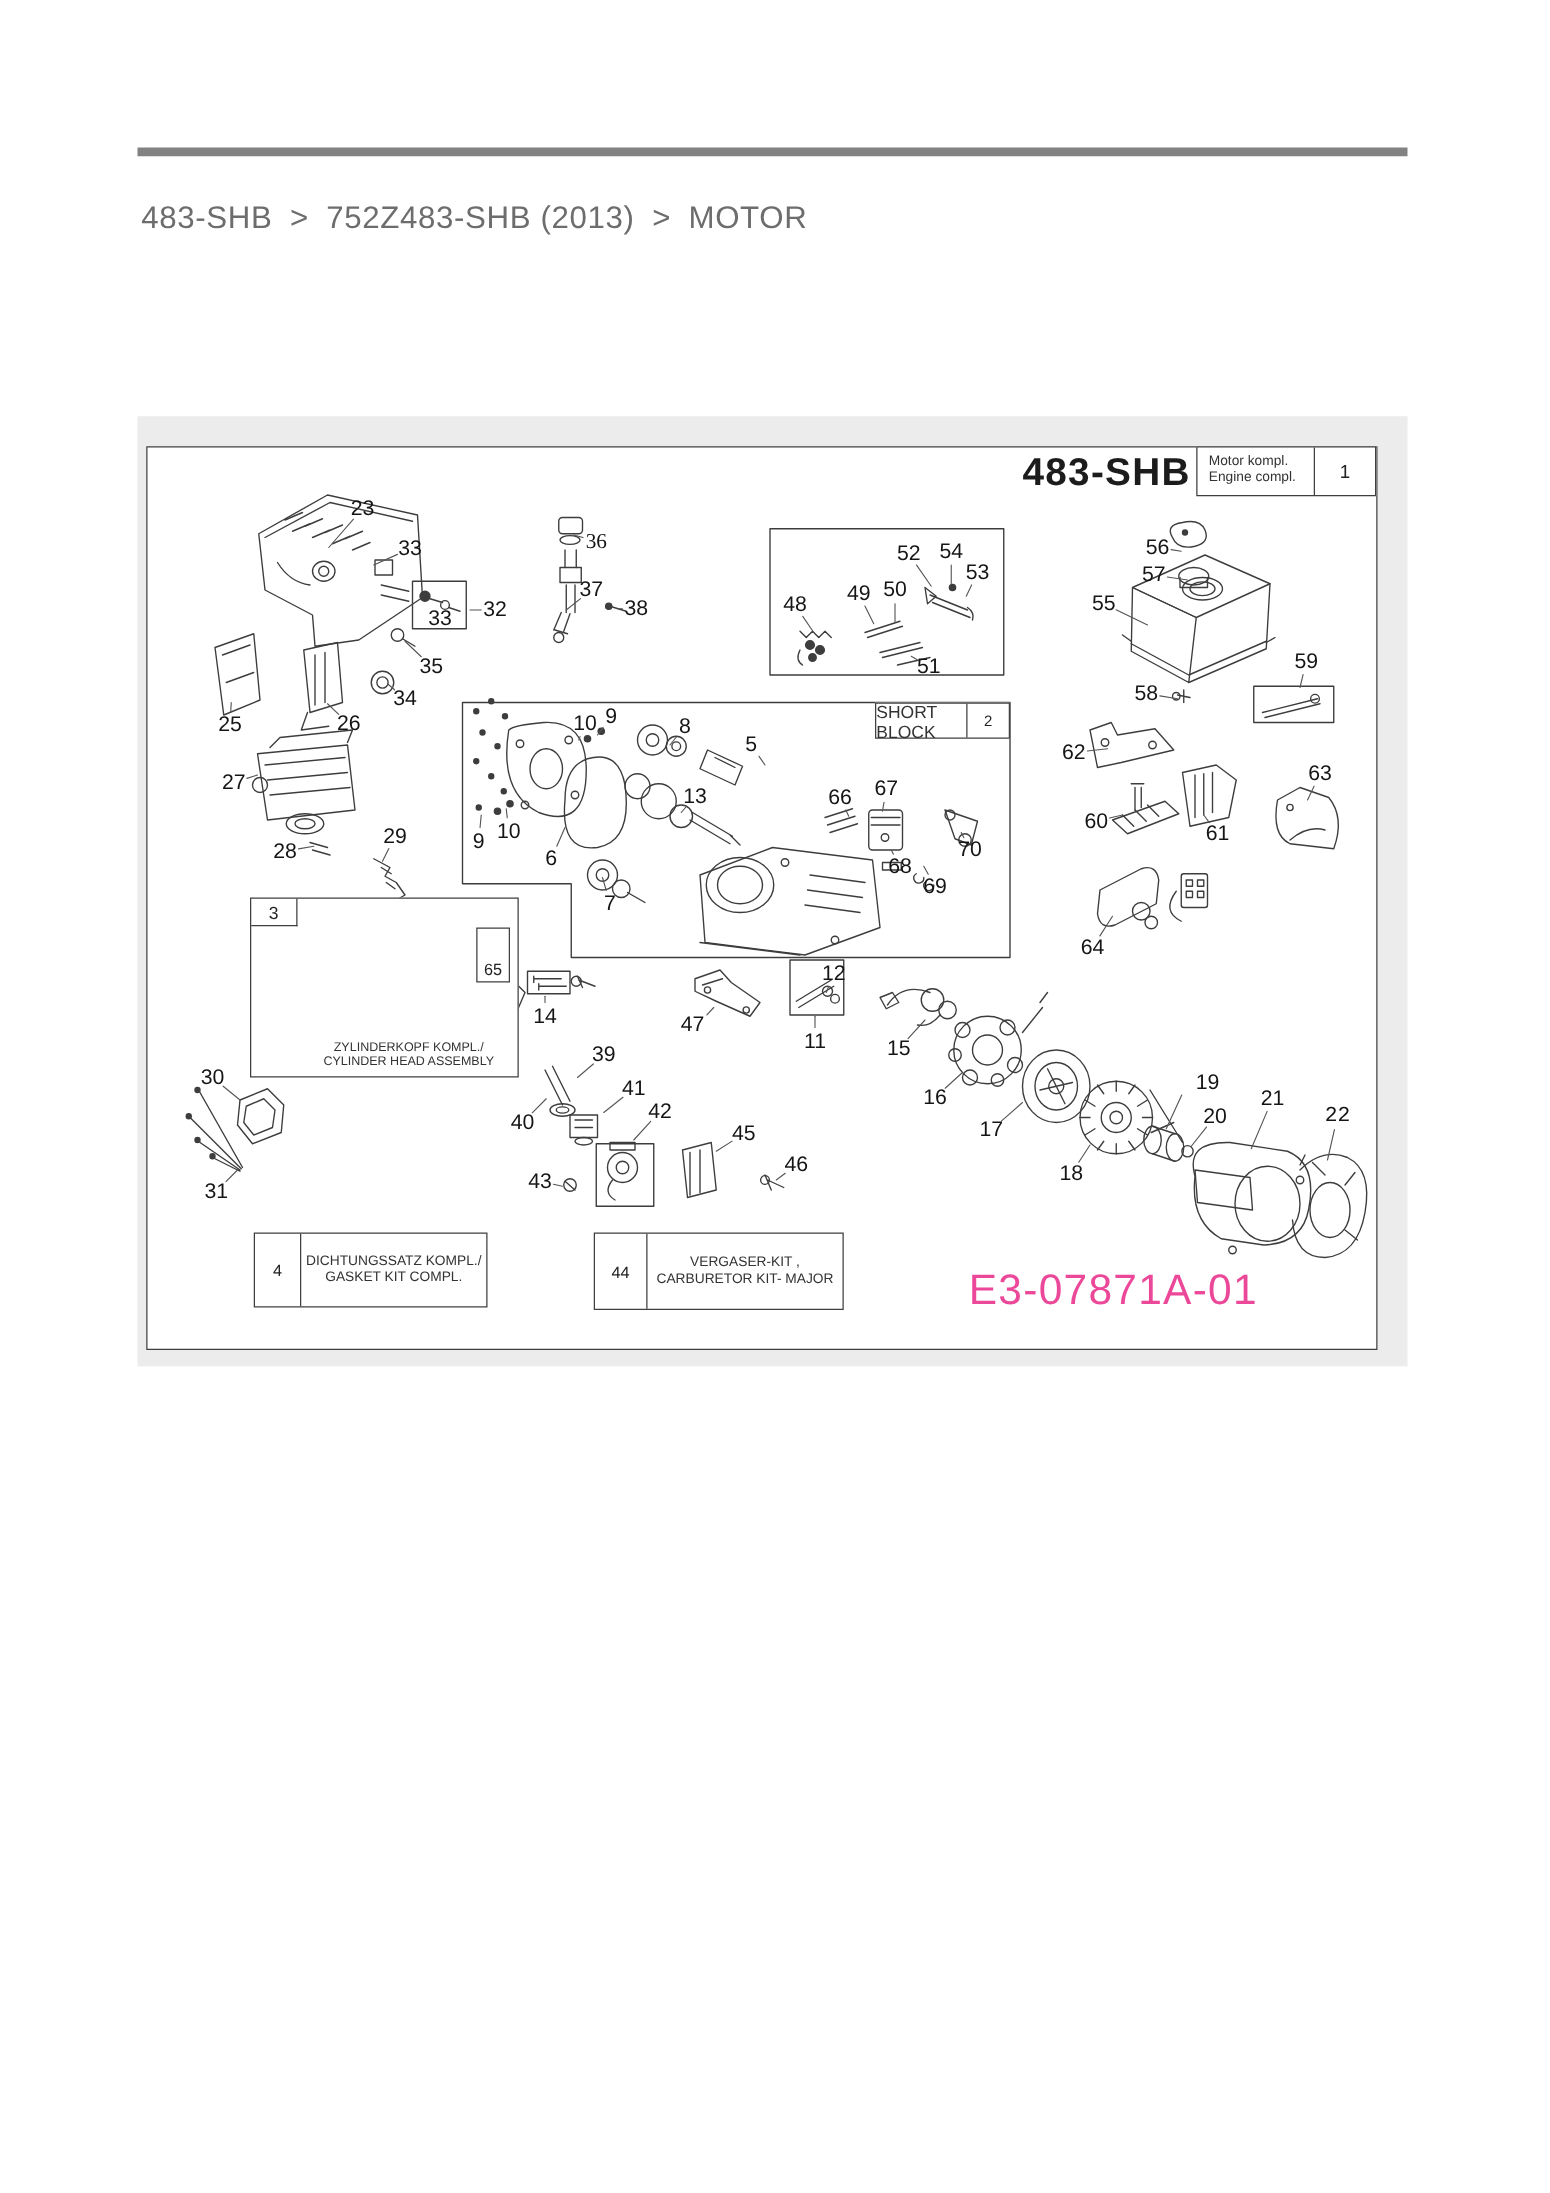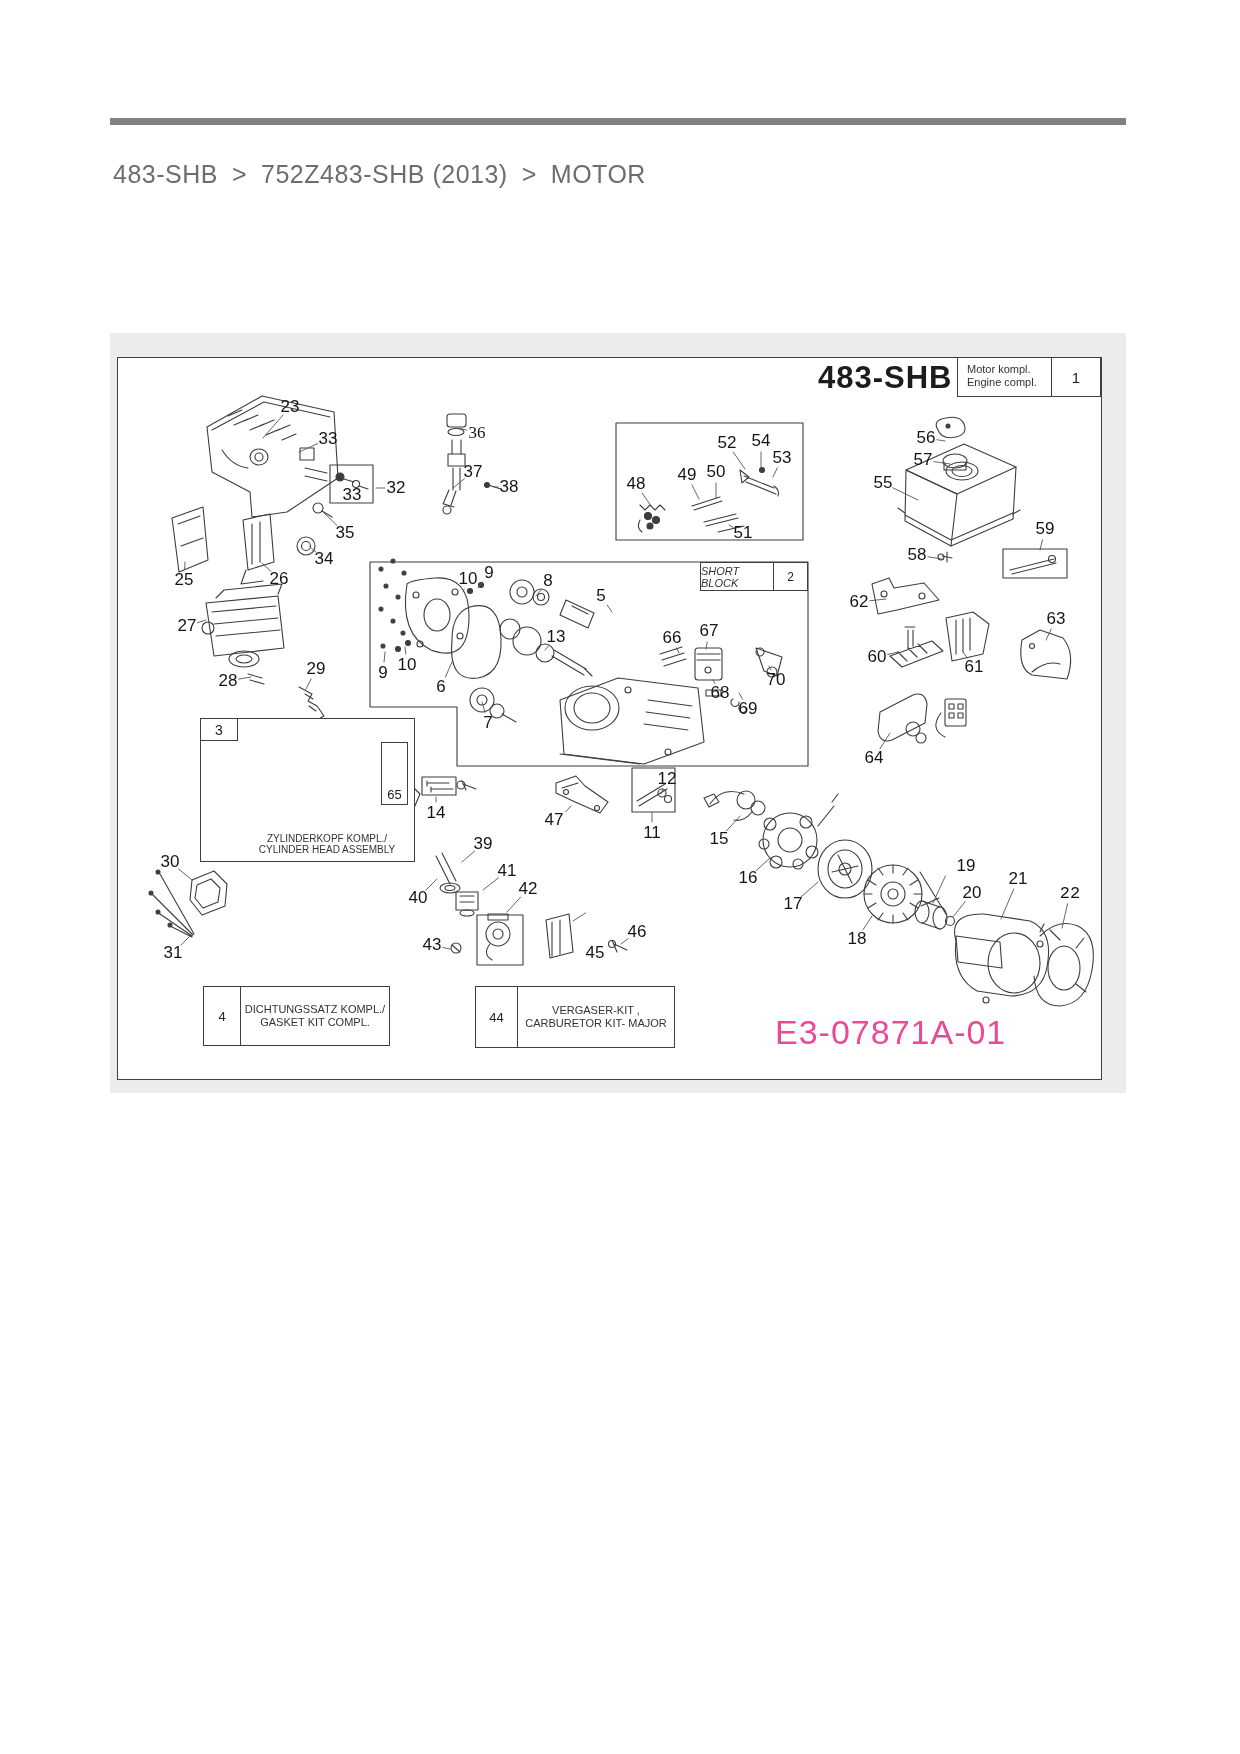--- a/index.html
+++ b/index.html
@@ -13,26 +13,26 @@
   .frame{position:absolute;left:117px;top:357px;width:983px;height:721px;border:1px solid #3f3f3f;background:#ffffff;}
   .art{position:absolute;left:0;top:0;width:1240px;height:1754px;pointer-events:none;}
   .model-title{position:absolute;left:818px;top:360px;font-size:31px;font-weight:bold;color:#1c1c1c;letter-spacing:1px;}
   .legend{position:absolute;left:957px;top:357px;width:144px;height:40px;border:1px solid #3f3f3f;
           background:#fff;display:flex;box-sizing:border-box;}
   .legend .lg-text{flex:1;padding:5px 0 0 9px;font-size:11px;color:#333;line-height:13px;}
   .legend .lg-ref{width:48px;border-left:1px solid #3f3f3f;display:flex;align-items:center;justify-content:center;
           font-size:15px;color:#222;}
   .sb-label{position:absolute;left:700px;top:562px;width:108px;height:29px;border:1px solid #3f3f3f;
           background:#fff;display:flex;box-sizing:border-box;}
-  .sb-label .sb-text{flex:1;display:flex;align-items:center;justify-content:center;font-size:11px;color:#333;font-style:italic;}
+  .sb-label .sb-text{flex:1;display:flex;align-items:center;justify-content:center;font-size:14px;color:#333;}
   .sb-label .sb-ref{width:33px;border-left:1px solid #3f3f3f;display:flex;align-items:center;justify-content:center;font-size:12px;color:#222;}
   .box3{position:absolute;left:200px;top:718px;width:215px;height:144px;border:1px solid #3f3f3f;background:#fff;box-sizing:border-box;}
   .box3 .ref3{position:absolute;left:0;top:0;width:36px;height:21px;border-right:1px solid #3f3f3f;border-bottom:1px solid #3f3f3f;
           display:flex;align-items:center;justify-content:center;font-size:14px;color:#222;}
-  .box3 .cell65{position:absolute;left:180px;top:23px;width:27px;height:63px;border:1px solid #3f3f3f;
+  .box3 .cell65{position:absolute;left:180px;top:23px;width:27px;height:44px;border:1px solid #3f3f3f;
           display:flex;flex-direction:column;align-items:center;justify-content:flex-end;padding-bottom:2px;box-sizing:border-box;font-size:13px;color:#222;}
   .box3 .ch-text{position:absolute;left:56px;bottom:6px;width:140px;text-align:center;font-size:10px;color:#333;line-height:11px;}
   .kitbox{position:absolute;border:1px solid #3f3f3f;background:#fff;display:flex;box-sizing:border-box;}
   .kitbox .kb-ref{border-right:1px solid #3f3f3f;display:flex;align-items:center;justify-content:center;font-size:13px;color:#222;}
   .kitbox .kb-text{flex:1;display:flex;flex-direction:column;align-items:center;justify-content:center;
           font-size:11px;color:#333;line-height:13px;text-align:center;}
   .draw-num{position:absolute;left:775px;top:1013px;font-size:34px;color:#ec4899;letter-spacing:1px;}
   .callout{position:absolute;transform:translate(-50%,-50%);font-size:17px;color:#151515;}
 </style>
 </head>
@@ -474,21 +474,21 @@
     <div class="callout" style="left: 324px; top: 559px;">34</div>
     <div class="callout" style="left: 345px; top: 533px;">35</div>
     <div class="callout" style="left: 477px; top: 433px; font-family: Liberation Serif, serif;">36</div>
     <div class="callout" style="left: 473px; top: 472px;">37</div>
     <div class="callout" style="left: 509px; top: 487px;">38</div>
     <div class="callout" style="left: 483px; top: 844px;">39</div>
     <div class="callout" style="left: 418px; top: 898px;">40</div>
     <div class="callout" style="left: 507px; top: 871px;">41</div>
     <div class="callout" style="left: 528px; top: 889px;">42</div>
     <div class="callout" style="left: 432px; top: 945px;">43</div>
-    <div class="callout" style="left: 595px; top: 907px; margin-top: 46px;">45</div>
+    <div class="callout" style="left: 595px; top: 907px;">45</div>
     <div class="callout" style="left: 637px; top: 932px;">46</div>
     <div class="callout" style="left: 554px; top: 820px;">47</div>
     <div class="callout" style="left: 636px; top: 484px;">48</div>
     <div class="callout" style="left: 687px; top: 475px;">49</div>
     <div class="callout" style="left: 716px; top: 472px;">50</div>
     <div class="callout" style="left: 743px; top: 533px;">51</div>
     <div class="callout" style="left: 727px; top: 443px;">52</div>
     <div class="callout" style="left: 782px; top: 458px;">53</div>
     <div class="callout" style="left: 761px; top: 441px;">54</div>
     <div class="callout" style="left: 883px; top: 483px;">55</div>

